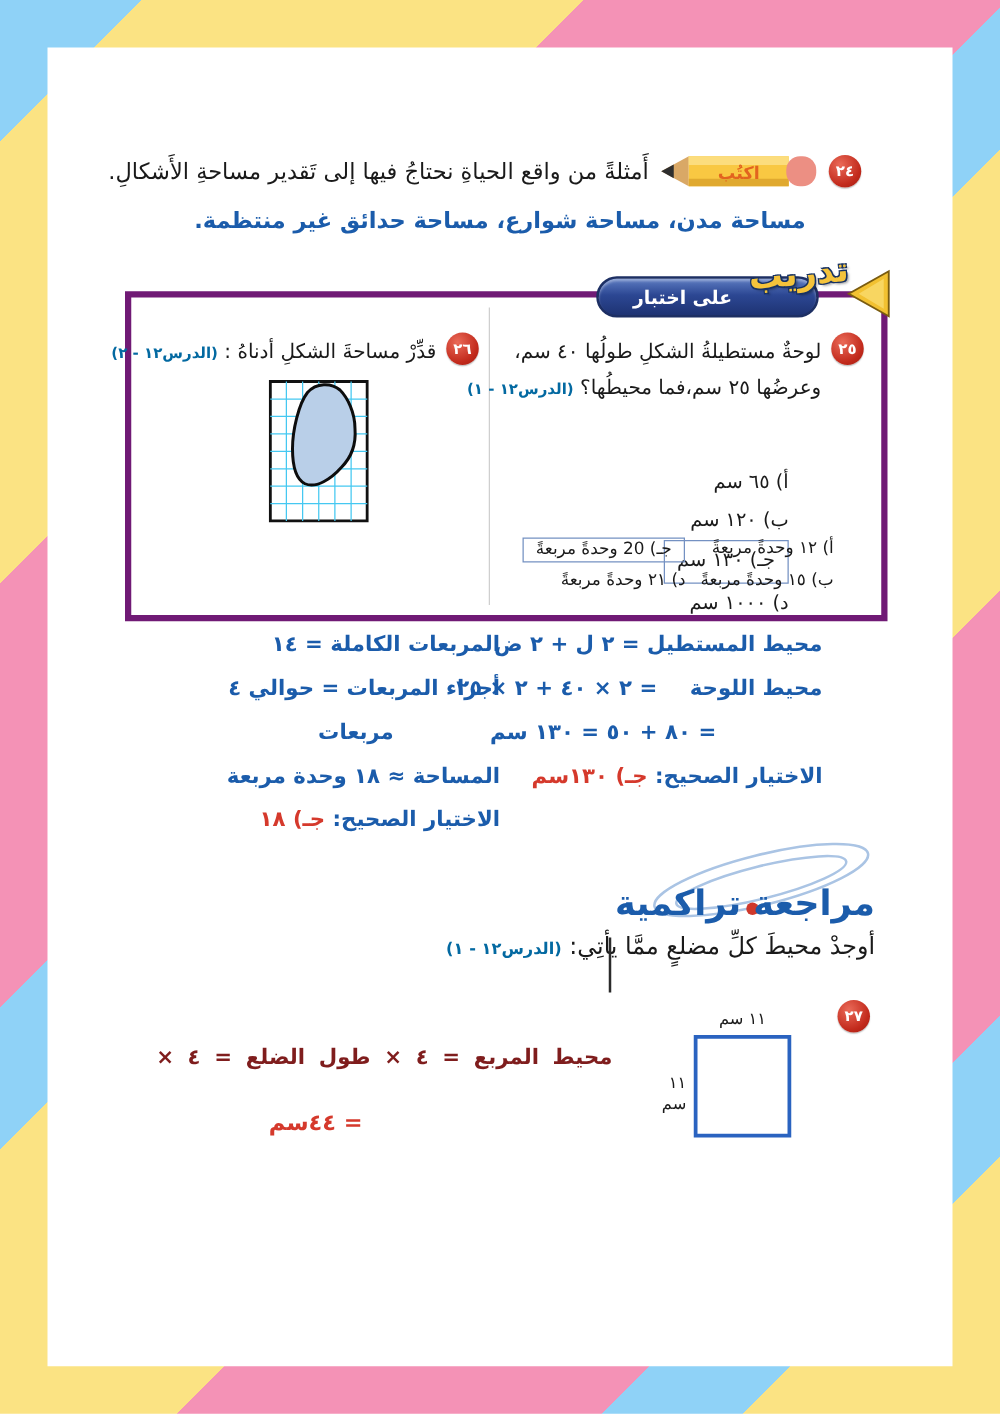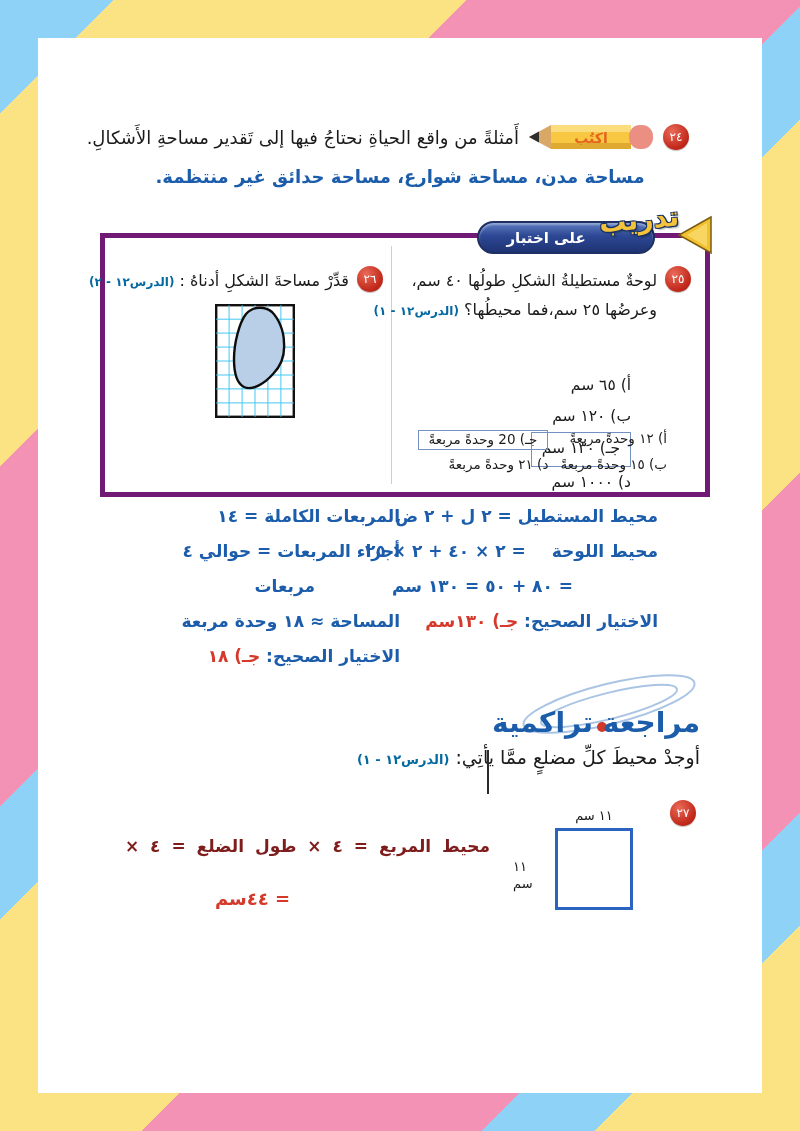--- a/index.html
+++ b/index.html
@@ -4,21 +4,21 @@
 <style>
   html,body{margin:0;padding:0;width:800px;height:1131px;overflow:hidden;
     font-family:"DejaVu Sans",sans-serif;}
   body{background:repeating-linear-gradient(135deg,
       #8fd2f7 0 80px, #fbe383 80px 330px, #f492b6 330px 570px);}
   .page{position:absolute;left:38px;top:38px;width:724px;height:1055px;
     background:#fff;direction:rtl;color:#1a1a1a;}
   .abs{position:absolute;}
   .badge{width:26px;height:26px;border-radius:50%;flex:0 0 26px;
     background:radial-gradient(circle at 35% 30%,#ea6a58,#c22a1c 65%,#9e1b10);
-    color:#fff;font-size:12px;font-weight:normal;display:flex;align-items:center;
+    color:#fff;font-size:12px;font-weight:bold;display:flex;align-items:center;
     justify-content:center;box-shadow:0 1px 1px rgba(0,0,0,.25);}
   
   .write-row{top:82px;right:73px;display:flex;align-items:center;gap:8px;}
   .write-q{font-size:18px;white-space:nowrap;}
   .write-answer{top:128px;left:0;right:0;text-align:center;
     color:#1b5cab;font-weight:bold;font-size:18px;}
   
   .practice-box{top:195px;left:62px;width:600px;height:254px;
     border:5px solid #701a75;}
   .divider{position:absolute;left:286px;top:8px;bottom:8px;width:1px;
@@ -61,21 +61,21 @@
   .swirl{top:626px;right:58px;z-index:0;}
   .review-heading{top:668px;right:62px;color:#1b5cab;font-weight:bold;
     font-size:28px;z-index:1;}
   .review-instruction{top:708px;right:62px;font-size:19px;}
   .review-instruction .lesson-ref{font-size:13px;}
   .stray-mark{top:712px;left:449px;width:2px;height:44px;background:#2b2b2b;}
   .badge27{top:762px;right:66px;}
   .square-fig{top:790px;left:517px;width:72px;height:76px;
     border:3px solid #2a63c0;background:#fff;}
   .sq-top-label{top:770px;left:517px;width:78px;text-align:center;font-size:13px;}
-  .sq-left-label{top:820px;left:475px;width:36px;text-align:left;font-size:13px;
+  .sq-left-label{top:820px;left:475px;width:36px;text-align:right;font-size:13px;
     line-height:17px;}
   .sol27-line1{top:786px;right:272px;color:#7f1d1d;font-weight:bold;font-size:17px;
     white-space:nowrap;word-spacing:5px;margin-top:12px;}
   .sol27-line2{top:850px;left:177px;color:#d5392c;font-weight:bold;font-size:18px;}
 </style>
 </head>
 <body>
 
 <div class="page">
 

